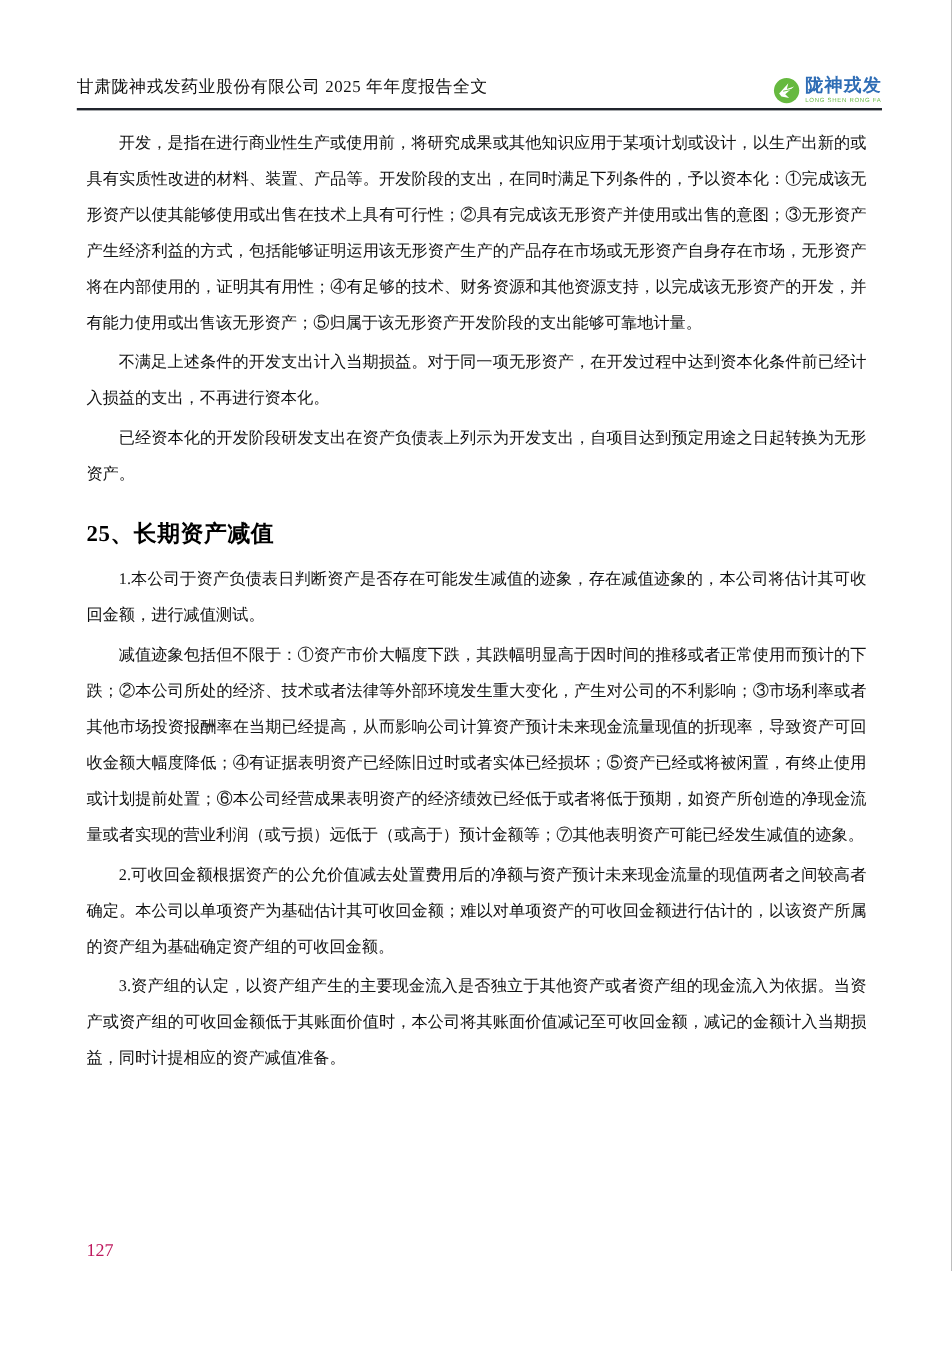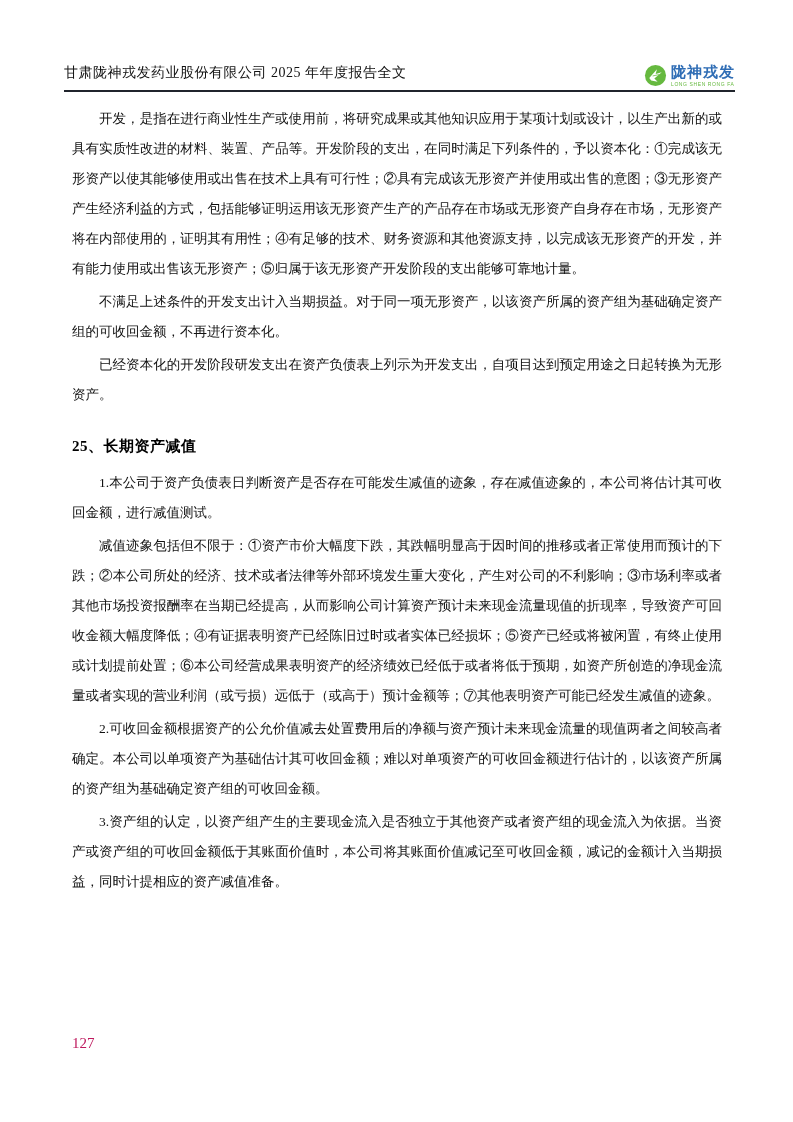--- a/index.html
+++ b/index.html
@@ -72,21 +72,21 @@
   .content p {
     font-size: 13.5px;
     line-height: 30px;
     text-align: justify;
     text-indent: 2em;
     color: #111;
     margin-top: 3px;
   }
   .content p:first-child { margin-top: 10px; }
   .section-heading {
-    font-size: 15px;
+    font-size: 19px;
     font-weight: bold;
     color: #000;
     line-height: 18px;
     margin: 27px 0 13px 0;
     text-indent: 0;
     letter-spacing: 0.5px;
   }
 
   
   .footer {
@@ -116,21 +116,21 @@
         <span class="logo-text">
           <span class="logo-cn">陇神戎发</span>
           <span class="logo-en">LONG SHEN RONG FA</span>
         </span>
       </div>
     </div>
   </div>
 
   <div class="content">
     <p>开发，是指在进行商业性生产或使用前，将研究成果或其他知识应用于某项计划或设计，以生产出新的或具有实质性改进的材料、装置、产品等。开发阶段的支出，在同时满足下列条件的，予以资本化：①完成该无形资产以使其能够使用或出售在技术上具有可行性；②具有完成该无形资产并使用或出售的意图；③无形资产产生经济利益的方式，包括能够证明运用该无形资产生产的产品存在市场或无形资产自身存在市场，无形资产将在内部使用的，证明其有用性；④有足够的技术、财务资源和其他资源支持，以完成该无形资产的开发，并有能力使用或出售该无形资产；⑤归属于该无形资产开发阶段的支出能够可靠地计量。</p>
-    <p>不满足上述条件的开发支出计入当期损益。对于同一项无形资产，以该资产所属的资产组为基础确定资产组的可收回金额，不再进行资本化。</p>
+    <p>不满足上述条件的开发支出计入当期损益。对于同一项无形资产，在开发过程中达到资本化条件前已经计入损益的支出，不再进行资本化。</p>
     <p>已经资本化的开发阶段研发支出在资产负债表上列示为开发支出，自项目达到预定用途之日起转换为无形资产。</p>
 
     <h2 class="section-heading">25、长期资产减值</h2>
 
     <p>1.本公司于资产负债表日判断资产是否存在可能发生减值的迹象，存在减值迹象的，本公司将估计其可收回金额，进行减值测试。</p>
     <p>减值迹象包括但不限于：①资产市价大幅度下跌，其跌幅明显高于因时间的推移或者正常使用而预计的下跌；②本公司所处的经济、技术或者法律等外部环境发生重大变化，产生对公司的不利影响；③市场利率或者其他市场投资报酬率在当期已经提高，从而影响公司计算资产预计未来现金流量现值的折现率，导致资产可回收金额大幅度降低；④有证据表明资产已经陈旧过时或者实体已经损坏；⑤资产已经或将被闲置，有终止使用或计划提前处置；⑥本公司经营成果表明资产的经济绩效已经低于或者将低于预期，如资产所创造的净现金流量或者实现的营业利润（或亏损）远低于（或高于）预计金额等；⑦其他表明资产可能已经发生减值的迹象。</p>
     <p>2.可收回金额根据资产的公允价值减去处置费用后的净额与资产预计未来现金流量的现值两者之间较高者确定。本公司以单项资产为基础估计其可收回金额；难以对单项资产的可收回金额进行估计的，以该资产所属的资产组为基础确定资产组的可收回金额。</p>
     <p>3.资产组的认定，以资产组产生的主要现金流入是否独立于其他资产或者资产组的现金流入为依据。当资产或资产组的可收回金额低于其账面价值时，本公司将其账面价值减记至可收回金额，减记的金额计入当期损益，同时计提相应的资产减值准备。</p>
   </div>
 

